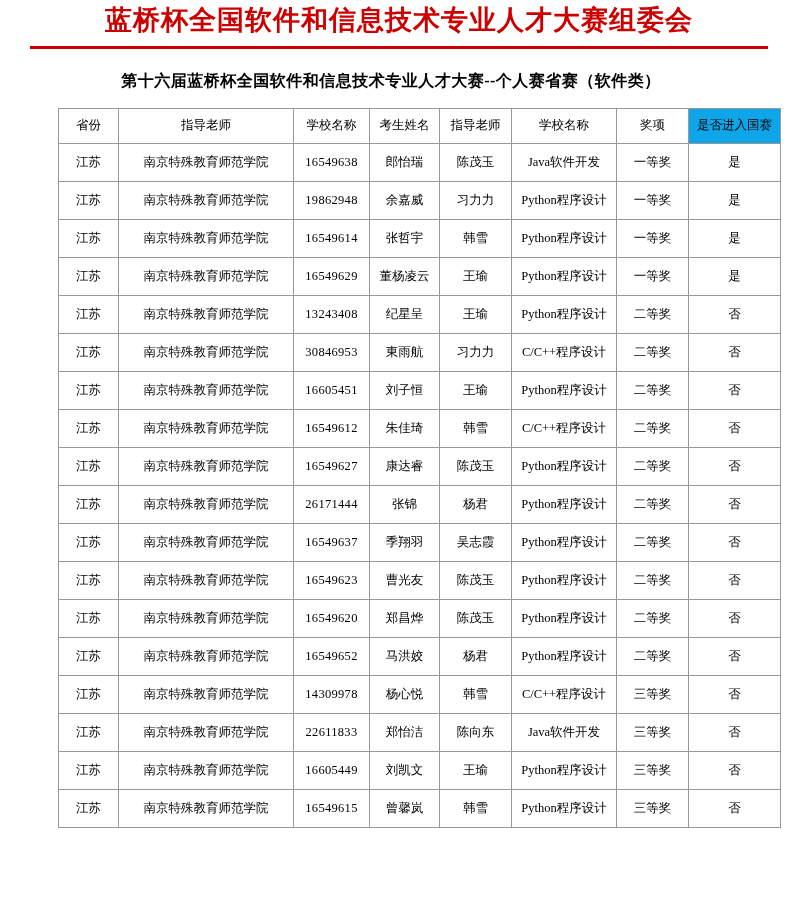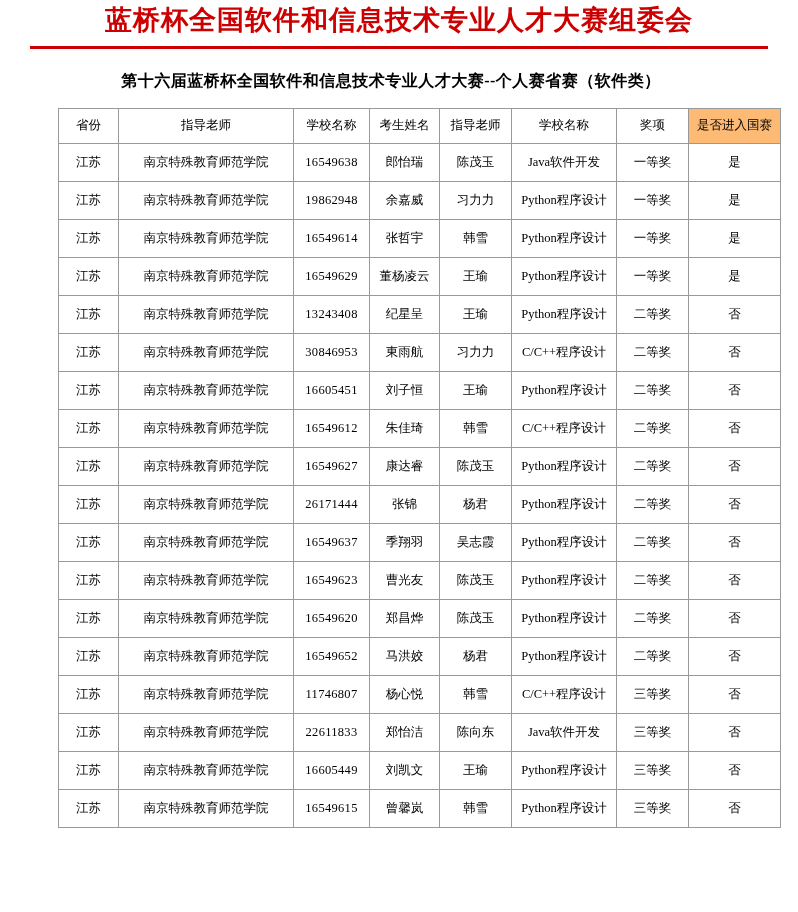--- a/index.html
+++ b/index.html
@@ -66,21 +66,21 @@
     color: #000;
     white-space: nowrap;
     overflow: hidden;
   }
   table.result-table th {
     font-weight: normal;
     font-size: 12.5px;
     height: 34px;
   }
   th.col-highlight {
-    background: #fdba74;
+    background: #0ea5e9;
     font-weight: bold;
     color: #000;
   }
   
   col.c-prov   { width: 60px; }
   col.c-school { width: 175px; }
   col.c-ticket { width: 76px; }
   col.c-name   { width: 70px; }
   col.c-teacher{ width: 72px; }
   col.c-subject{ width: 105px; }
@@ -264,21 +264,21 @@
           <td class="ticket">16549652</td>
           <td>马洪姣</td>
           <td>杨君</td>
           <td>Python程序设计</td>
           <td>二等奖</td>
           <td>否</td>
         </tr>
         <tr>
           <td>江苏</td>
           <td>南京特殊教育师范学院</td>
-          <td class="ticket">11746807</td>
+          <td class="ticket">14309978</td>
           <td>杨心悦</td>
           <td>韩雪</td>
           <td>C/C++程序设计</td>
           <td>三等奖</td>
           <td>否</td>
         </tr>
         <tr>
           <td>江苏</td>
           <td>南京特殊教育师范学院</td>
           <td class="ticket">22611833</td>

